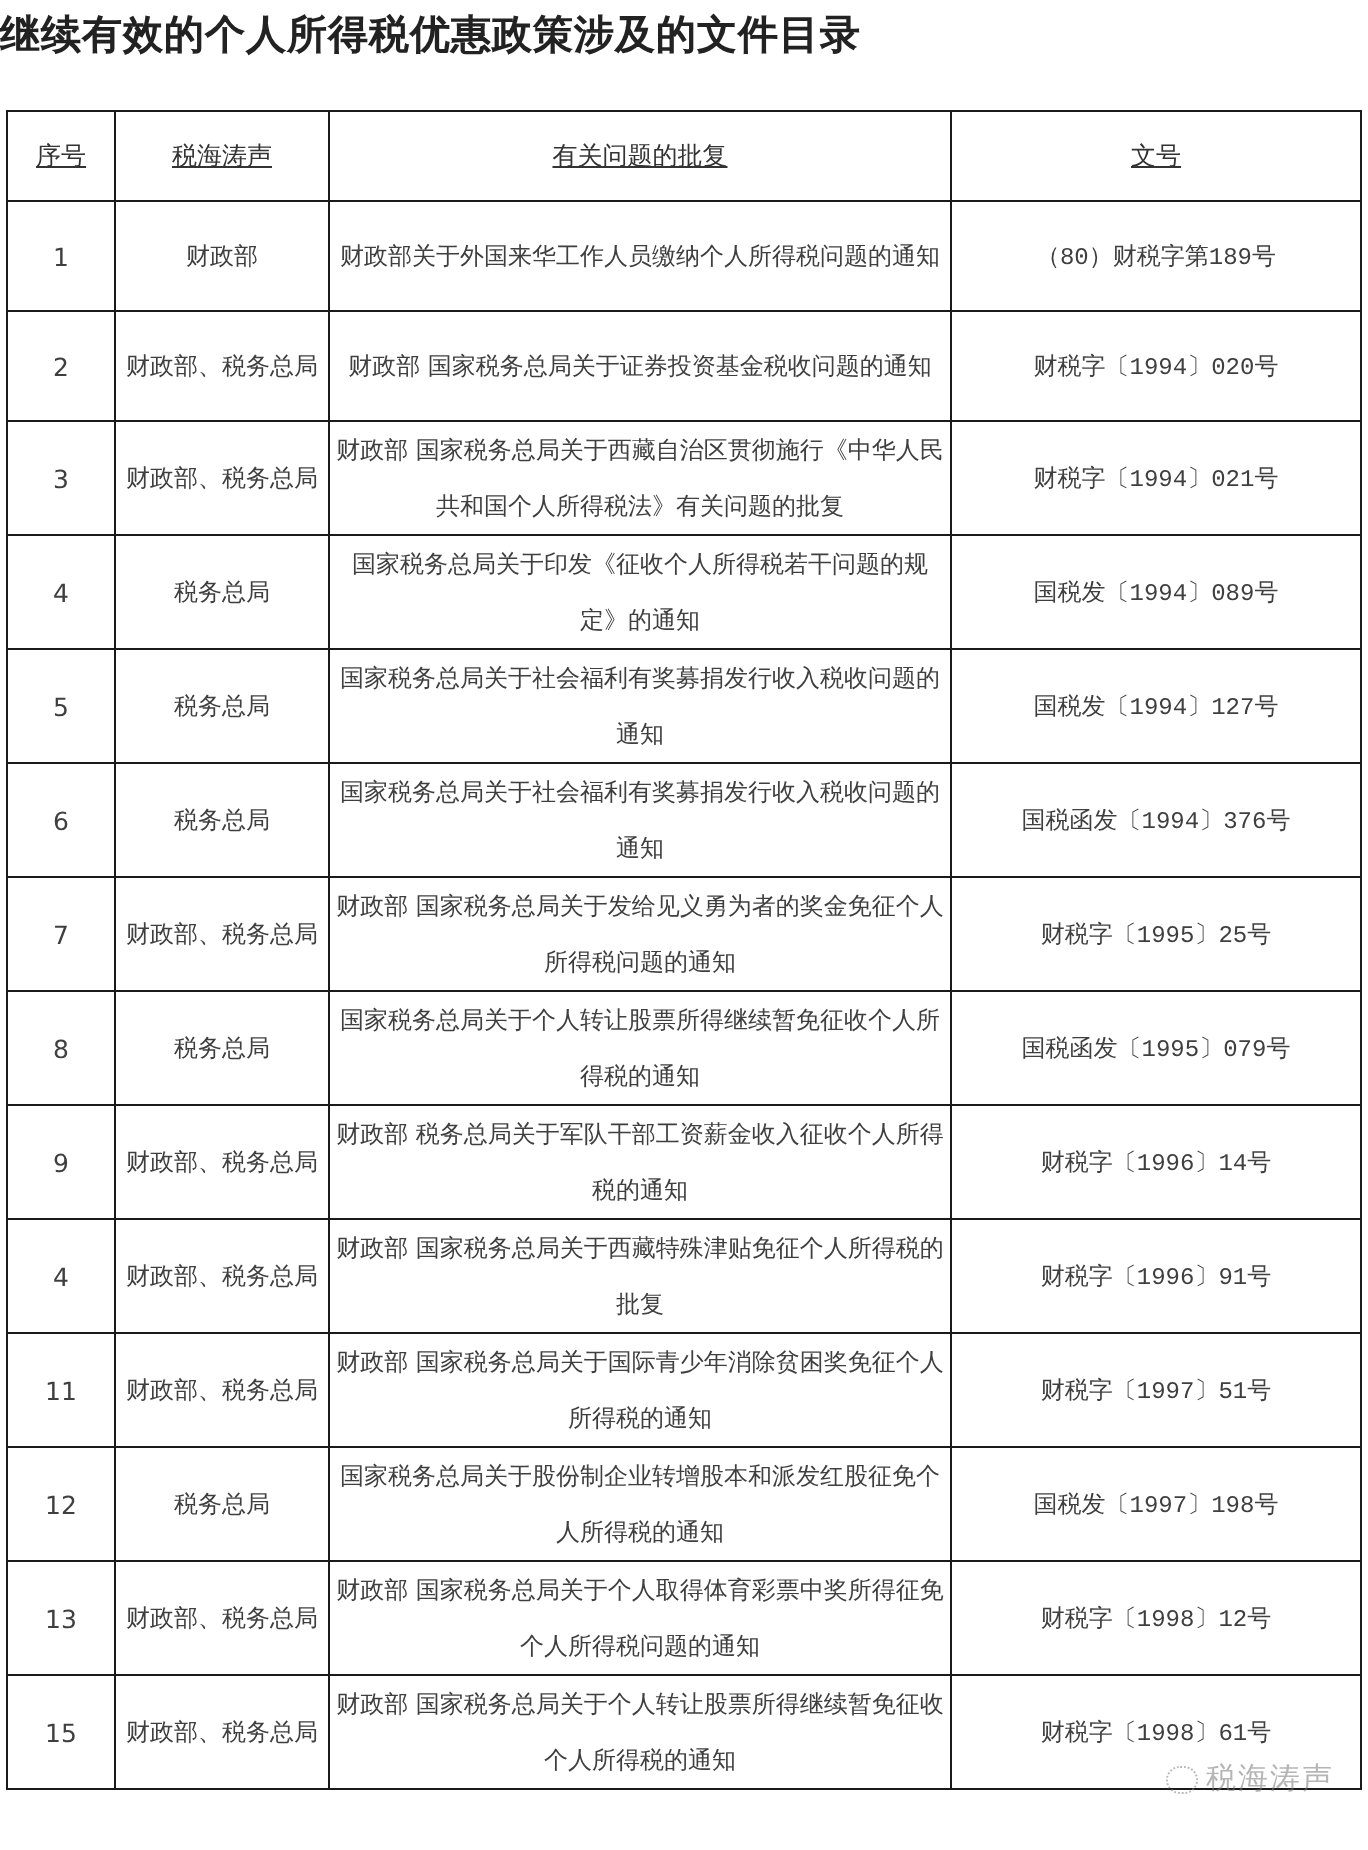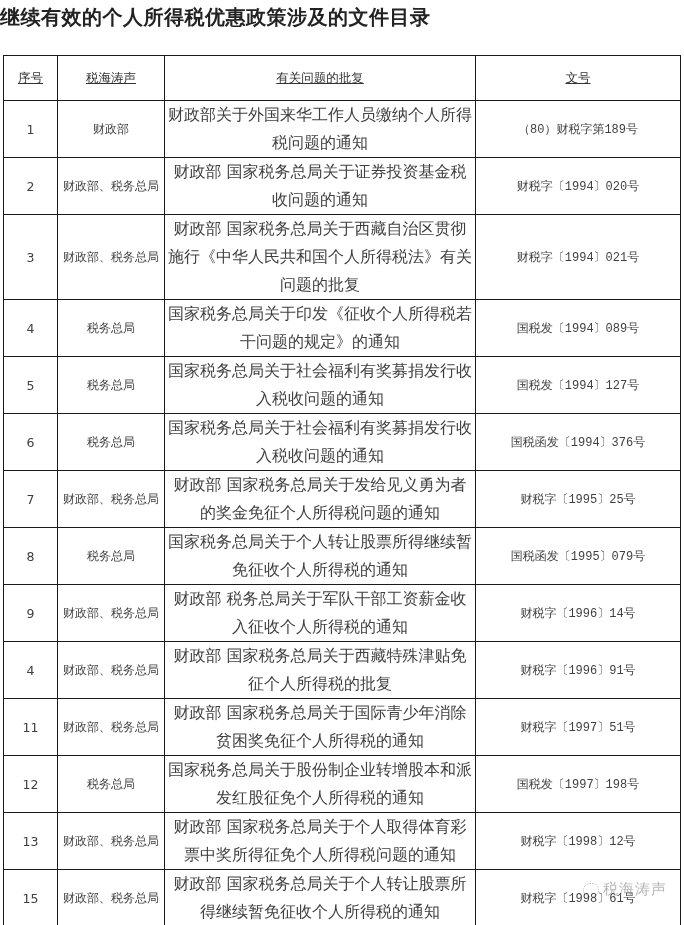--- a/index.html
+++ b/index.html
@@ -5,21 +5,21 @@
   html, body { margin: 0; padding: 0; background: #ffffff; }
   body { width: 684px; height: 925px; overflow: hidden; position: relative;
          font-family: "DejaVu Sans", "Liberation Sans", sans-serif; color: #3f3f3f; }
   .title { position: absolute; left: 0; top: 0; width: 684px; height: 40px;
            text-align: left; line-height: 34px; font-size: 20px; font-weight: bold; color: #222; letter-spacing: 0.5px; }
   table.doc { position: absolute; left: 3px; top: 55px; width: 677px;
               border-collapse: collapse; table-layout: fixed; }
   table.doc td, table.doc th { border: 1.4px solid #1a1a1a; text-align: center; vertical-align: middle;
               font-size: 12px; font-weight: normal; padding: 0 2px; color: #3f3f3f; }
   table.doc th { height: 44px; font-size: 12.5px; color: #333; text-decoration: underline; }
-  table.doc td.name { line-height: 28px; font-size: 16px; padding: 0 1px; }
+  table.doc td.name { line-height: 28px; font-size: 12px; padding: 0 1px; }
   table.doc td.num { font-size: 12.5px; }
   table.doc td.org { font-size: 12px; white-space: nowrap; }
   table.doc td.code { font-size: 12px; font-family: Liberation Mono, monospace; }
   tr.r2 td { height: 54px; }
   tr.r1 td { height: 44px; }
   .wm { position: absolute; left: 583px; top: 880px; font-size: 15px; color: rgba(120,120,120,0.55);
         letter-spacing: 1px; }
   .wm-icon { display: inline-block; width: 14px; height: 12px; border: 1px dotted rgba(140,140,140,0.6);
              border-radius: 7px; margin-right: 4px; vertical-align: middle; }
 </style>

